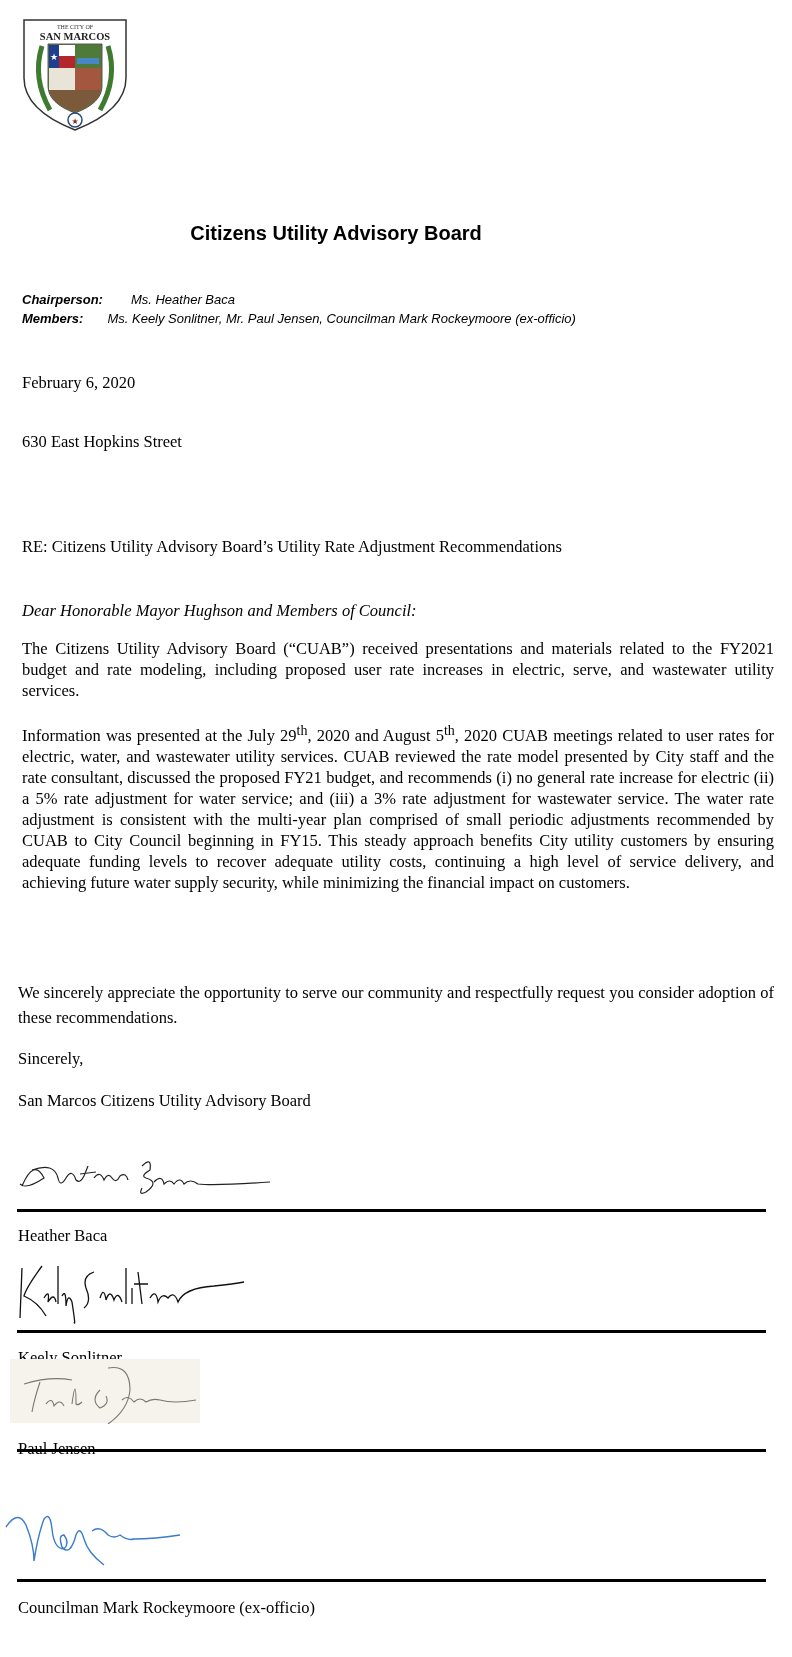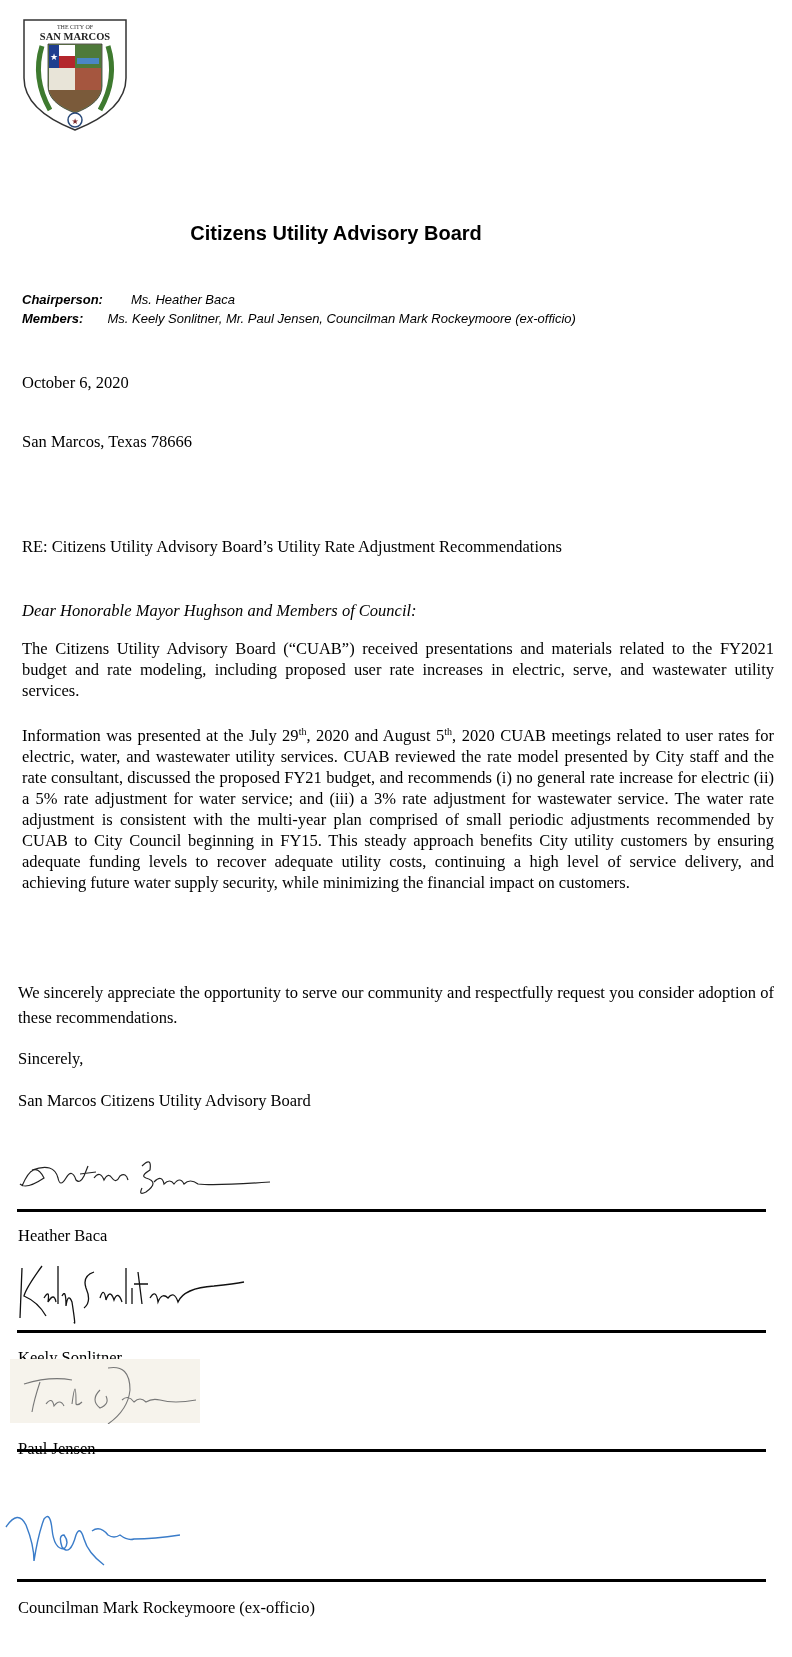--- a/index.html
+++ b/index.html
@@ -19,21 +19,21 @@
   .re { left: 22px; top: 536px; }
   .salutation { left: 22px; top: 600px; font-style: italic; }
   .para { left: 22px; width: 752px; text-align: justify; }
   .p1 { top: 638px; }
   .p2 { top: 725px; }
   .p3 { left: 18px; width: 756px; top: 980px; line-height: 25px; }
   .closing { left: 18px; top: 1048px; }
   .board-sign { left: 18px; top: 1090px; }
   .sig-line { left: 17px; width: 749px; height: 3px; background: #000; }
   .sig-name { left: 18px; margin-top: 12px; }
-  sup { font-size: 10px; line-height: 0; }
+  sup { font-size: 14px; line-height: 0; }
   .sig-img { left: 14px; }
 </style>
 </head>
 <body>
 
 <div class="abs logo">
   <svg width="110" height="114" viewBox="0 0 110 114">
     <path d="M4 2 H106 V60 Q106 92 55 112 Q4 92 4 60 Z" fill="#fff" stroke="#333" stroke-width="1.5"></path>
     <text x="55" y="11" text-anchor="middle" font-size="6" font-family="Liberation Serif, serif" fill="#333">THE CITY OF</text>
     <text x="55" y="22" text-anchor="middle" font-size="10.5" font-weight="bold" font-family="Liberation Serif, serif" fill="#222">SAN MARCOS</text>
@@ -58,24 +58,24 @@
 
 <div class="abs board-title">Citizens Utility Advisory Board</div>
 
 <div class="abs roster chair">
   <b>Chairperson:</b><span class="val">Ms. Heather Baca</span>
 </div>
 <div class="abs roster members">
   <b>Members:</b><span class="val">Ms. Keely Sonlitner, Mr. Paul Jensen, Councilman Mark Rockeymoore (ex-officio)</span>
 </div>
 
-<div class="abs serif date">October 6, 2020</div>
+<div class="abs serif date">February 6, 2020</div>
 
 <div class="abs serif addr">
-  <div>San Marcos, Texas  78666</div>
+  <div>630 East Hopkins Street</div>
 </div>
 
 <div class="abs serif re">RE:  Citizens Utility Advisory Board’s Utility Rate Adjustment Recommendations</div>
 
 <div class="abs serif salutation">Dear Honorable Mayor Hughson and Members of Council:</div>
 
 <div class="abs serif para p1">The Citizens Utility Advisory Board (“CUAB”) received presentations and materials related to the FY2021 budget and rate modeling, including proposed user rate increases in electric, serve, and wastewater utility services.</div>
 
 <div class="abs serif para p2"><span>Information was presented at the July 29</span><sup>th</sup><span>, 2020 and August 5</span><sup>th</sup><span>, 2020 CUAB meetings related to user rates for electric, water, and wastewater utility services.  CUAB reviewed the rate model presented by City staff and the rate consultant, discussed the proposed FY21 budget, and recommends (i) no general rate increase for electric (ii) a 5% rate adjustment for water service; and (iii) a 3% rate adjustment for wastewater service.  The water rate adjustment is consistent with the multi-year plan comprised of small periodic adjustments recommended by CUAB to City Council beginning in FY15.  This steady approach benefits City utility customers by ensuring adequate funding levels to recover adequate utility costs, continuing a high level of service delivery, and achieving future water supply security, while minimizing the financial impact on customers.</span></div>
 

